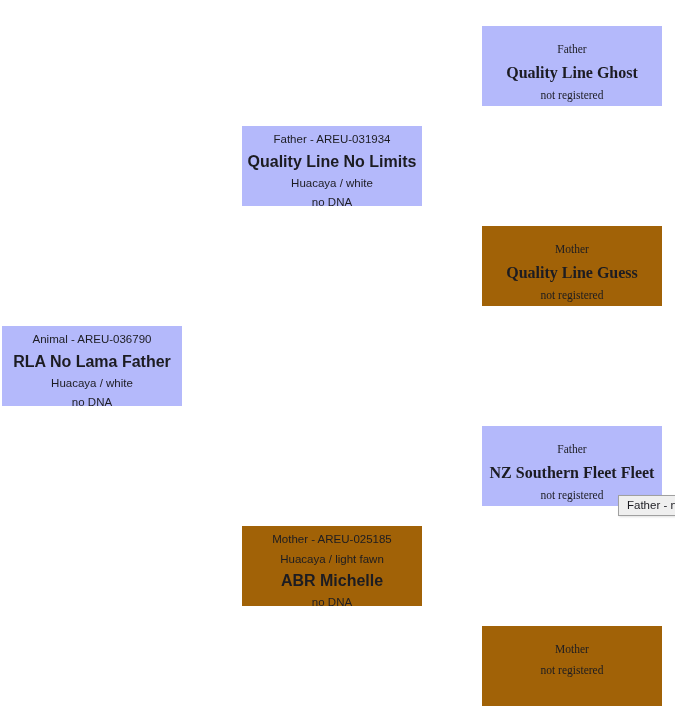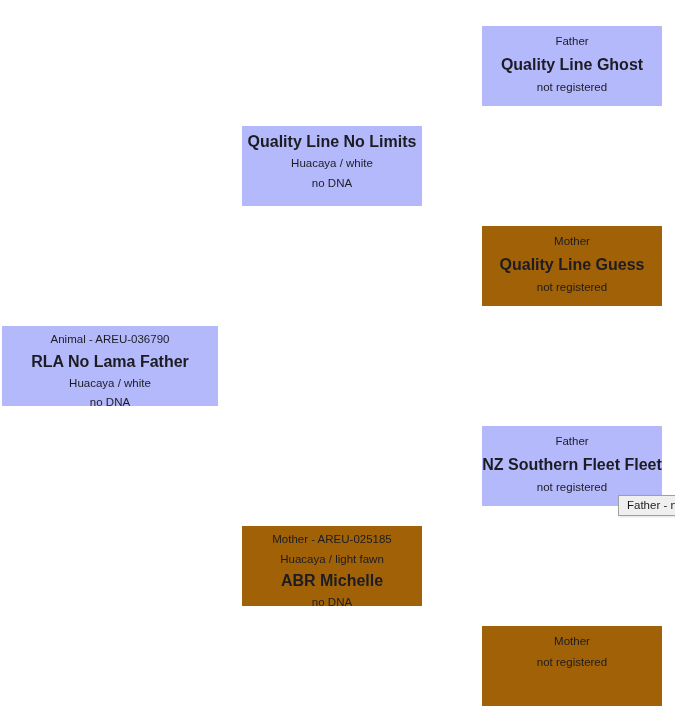--- a/index.html
+++ b/index.html
@@ -46,36 +46,36 @@
     margin-bottom: 8px;
     white-space: nowrap;
   }
   .ped-line.name {
     font-weight: bold;
     font-size: 16px;
   }
   .ped-line:last-child { margin-bottom: 0; }
 
   
-  .gen0 { left: 2px;   width: 216px; height: 80px; }
+  .gen0 { left: 2px;   width: 180px; height: 80px; }
   
   .gen1 { left: 242px; width: 180px; height: 80px; }
   
   .gen2 { left: 482px; width: 180px; height: 80px; }
 
   .pos-subject      { top: 326px; }
   .pos-father       { top: 126px; }
   .pos-mother       { top: 526px; }
   .pos-ff           { top: 26px;  }
   .pos-fm           { top: 226px; }
   .pos-mf           { top: 426px; }
   .pos-mm           { top: 626px; }
 
   
-  .ped-box.short { padding-top: 10px; }
+  .ped-box.short { padding-top: 18px; font-family: Liberation Serif, serif; }
   .ped-box.short .ped-line { margin-bottom: 9px; }
 
   
   #ped-tooltip {
     position: absolute;
     left: 618px;
     top: 495px;
     height: 21px;
     padding: 0 8px;
     box-sizing: border-box;
@@ -97,20 +97,21 @@
 <div id="pedigree-canvas">
 
   <div class="ped-box male gen0 pos-subject">
     <span class="ped-line role">Animal - AREU-036790</span>
     <span class="ped-line name">RLA No Lama Father</span>
     <span class="ped-line breed">Huacaya / white</span>
     <span class="ped-line dna">no DNA</span>
   </div>
 
   <div class="ped-box male gen1 pos-father">
+    <span class="ped-line role">Father - AREU-031934</span>
     <span class="ped-line name">Quality Line No Limits</span>
     <span class="ped-line breed">Huacaya / white</span>
     <span class="ped-line dna">no DNA</span>
   </div>
 
   <div class="ped-box female gen1 pos-mother">
     <span class="ped-line role">Mother - AREU-025185</span>
     <span class="ped-line breed">Huacaya / light fawn</span>
     <span class="ped-line name">ABR Michelle</span>
     <span class="ped-line dna">no DNA</span>

